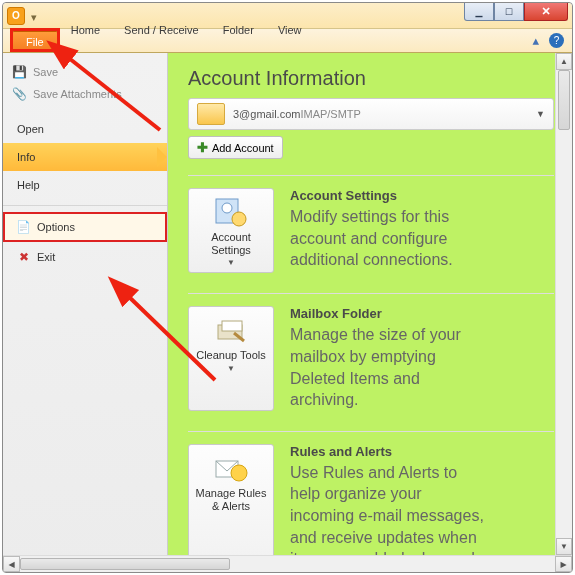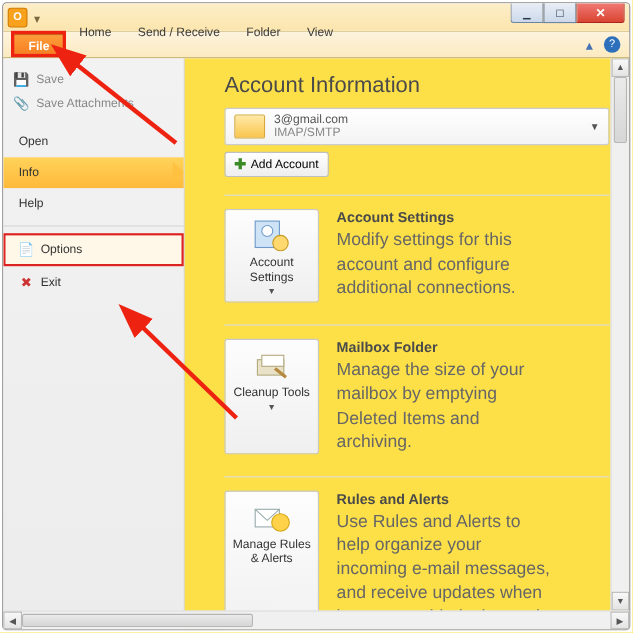--- a/index.html
+++ b/index.html
@@ -7,38 +7,38 @@
 .window{position:absolute;top:2px;left:2px;right:2px;bottom:2px;border:1px solid #8a8a8a;background:#fff;display:flex;flex-direction:column;border-radius:4px}
 .titlebar{height:26px;background:linear-gradient(#fdeec9,#fce5ad);display:flex;align-items:center;padding:0 4px;position:relative;border-bottom:1px solid #d6c48a;border-radius:4px 4px 0 0}
 .app-icon{width:18px;height:18px;background:#f8a11c;border:1px solid #d07a00;border-radius:3px;display:flex;align-items:center;justify-content:center;color:#fff;font-weight:bold;font-size:10px}
 .qat{width:10px;height:10px;margin-left:6px;color:#7a6a3f}
 .win-controls{position:absolute;right:4px;top:0;display:flex}
 .win-btn{width:30px;height:18px;border:1px solid #6e84a3;border-top:none;background:linear-gradient(#e8eef7,#cdd9ea);display:flex;align-items:center;justify-content:center;color:#2b3b52;font-size:9px}
 .win-btn.min{border-radius:0 0 0 3px}
 .win-btn.close{background:linear-gradient(#f07875,#d94531);border-color:#a22;border-radius:0 0 3px 0;width:44px;color:#fff;font-weight:bold;font-size:11px}
 .ribbon-tabs{height:24px;background:linear-gradient(#fdf3dd,#fceac0);display:flex;align-items:flex-end;padding-left:8px;border-bottom:1px solid #bfa75e;position:relative}
 .tab{padding:4px 12px 16px;color:#3b3b3b;cursor:pointer}
-.tab.file{background:linear-gradient(#ff9c3a,#f47b20);color:#fff;border:1px solid #c55d00;border-bottom:none;border-radius:3px 3px 0 0;font-weight:bold;padding:4px 14px}
+.tab.file{background:linear-gradient(#ff9c3a,#f47b20);color:#fff;border:1px solid #c55d00;border-bottom:none;border-radius:3px 3px 0 0;font-weight:normal;padding:4px 14px}
 .help-icons{position:absolute;right:8px;top:4px;display:flex;gap:10px;align-items:center}
 .help-icons span{color:#4573b5;font-size:13px}
 .body{flex:1;display:flex;overflow:hidden;position:relative}
 .sidebar{width:165px;background:linear-gradient(to bottom,#f2f2f2,#ececec);border-right:1px solid #ccc;padding-top:8px;display:flex;flex-direction:column}
 .sb-action{display:flex;align-items:center;gap:6px;padding:4px 10px;color:#888}
 .sb-ico{width:14px;height:14px;display:inline-flex;align-items:center;justify-content:center;font-size:12px}
 .sb-nav{margin-top:10px}
 .sb-item{padding:8px 14px;color:#333;cursor:pointer;position:relative}
 .sb-item.active{background:linear-gradient(#ffd35a,#ffb93a);font-weight:normal}
 .sb-item.active::after{content:"";position:absolute;right:-10px;top:50%;margin-top:-10px;border:10px solid transparent;border-left-color:#ffc140}
 .sb-item.hl{border:2px solid #d22;padding:6px 12px;background:#fff8e8;display:flex;align-items:center;gap:6px}
 .sb-item.exit{display:flex;align-items:center;gap:6px}
-.main{flex:1;background:#fde047;padding:14px 18px 10px 36px;overflow:hidden;position:relative}
+.main{flex:1;background:#bef264;padding:14px 18px 10px 20px;overflow:hidden;position:relative}
 .main h1{font-size:20px;font-weight:normal;color:#4a4a4a;margin-bottom:8px}
 .acct-row{display:flex;align-items:center;border:1px solid #ccc;border-radius:3px;padding:4px 8px;background:linear-gradient(#fff,#f3f3f3);margin-bottom:6px;position:relative}
 .acct-ico{width:28px;height:22px;background:linear-gradient(#ffe9a8,#f9c64d);border:1px solid #d6a93e;border-radius:2px;margin-right:8px}
-.acct-txt{display:flex;flex-direction:column;font-size:11px;color:#555}
+.acct-txt{display:flex;flex-direction:row;font-size:11px;color:#555}
 .acct-dd{position:absolute;right:8px;color:#555;font-size:9px}
 .add-acct{display:inline-flex;align-items:center;gap:4px;border:1px solid #bfbfbf;border-radius:3px;padding:3px 8px;background:linear-gradient(#fff,#eee);cursor:pointer}
 .plus{color:#3a8a28;font-weight:bold;font-size:13px}
 .sep{border-top:1px solid #ddd;margin:16px 0 12px}
 .section{display:flex;gap:16px;margin-bottom:20px}
 .big-btn{width:86px;border:1px solid #c9c9c9;border-radius:3px;background:linear-gradient(#fdfdfd,#efefef);display:flex;flex-direction:column;align-items:center;padding:8px 4px 5px;cursor:pointer;text-align:center;flex-shrink:0}
 .big-btn .ico{width:34px;height:30px;margin-bottom:4px;display:flex;align-items:center;justify-content:center}
 .big-btn .lbl{font-size:11px;color:#333;line-height:1.2}
 .big-btn .dd{font-size:8px;color:#555;margin-top:1px}
 .sec-txt h3{font-size:13px;color:#4a4a4a;margin-bottom:3px;font-weight:bold}

